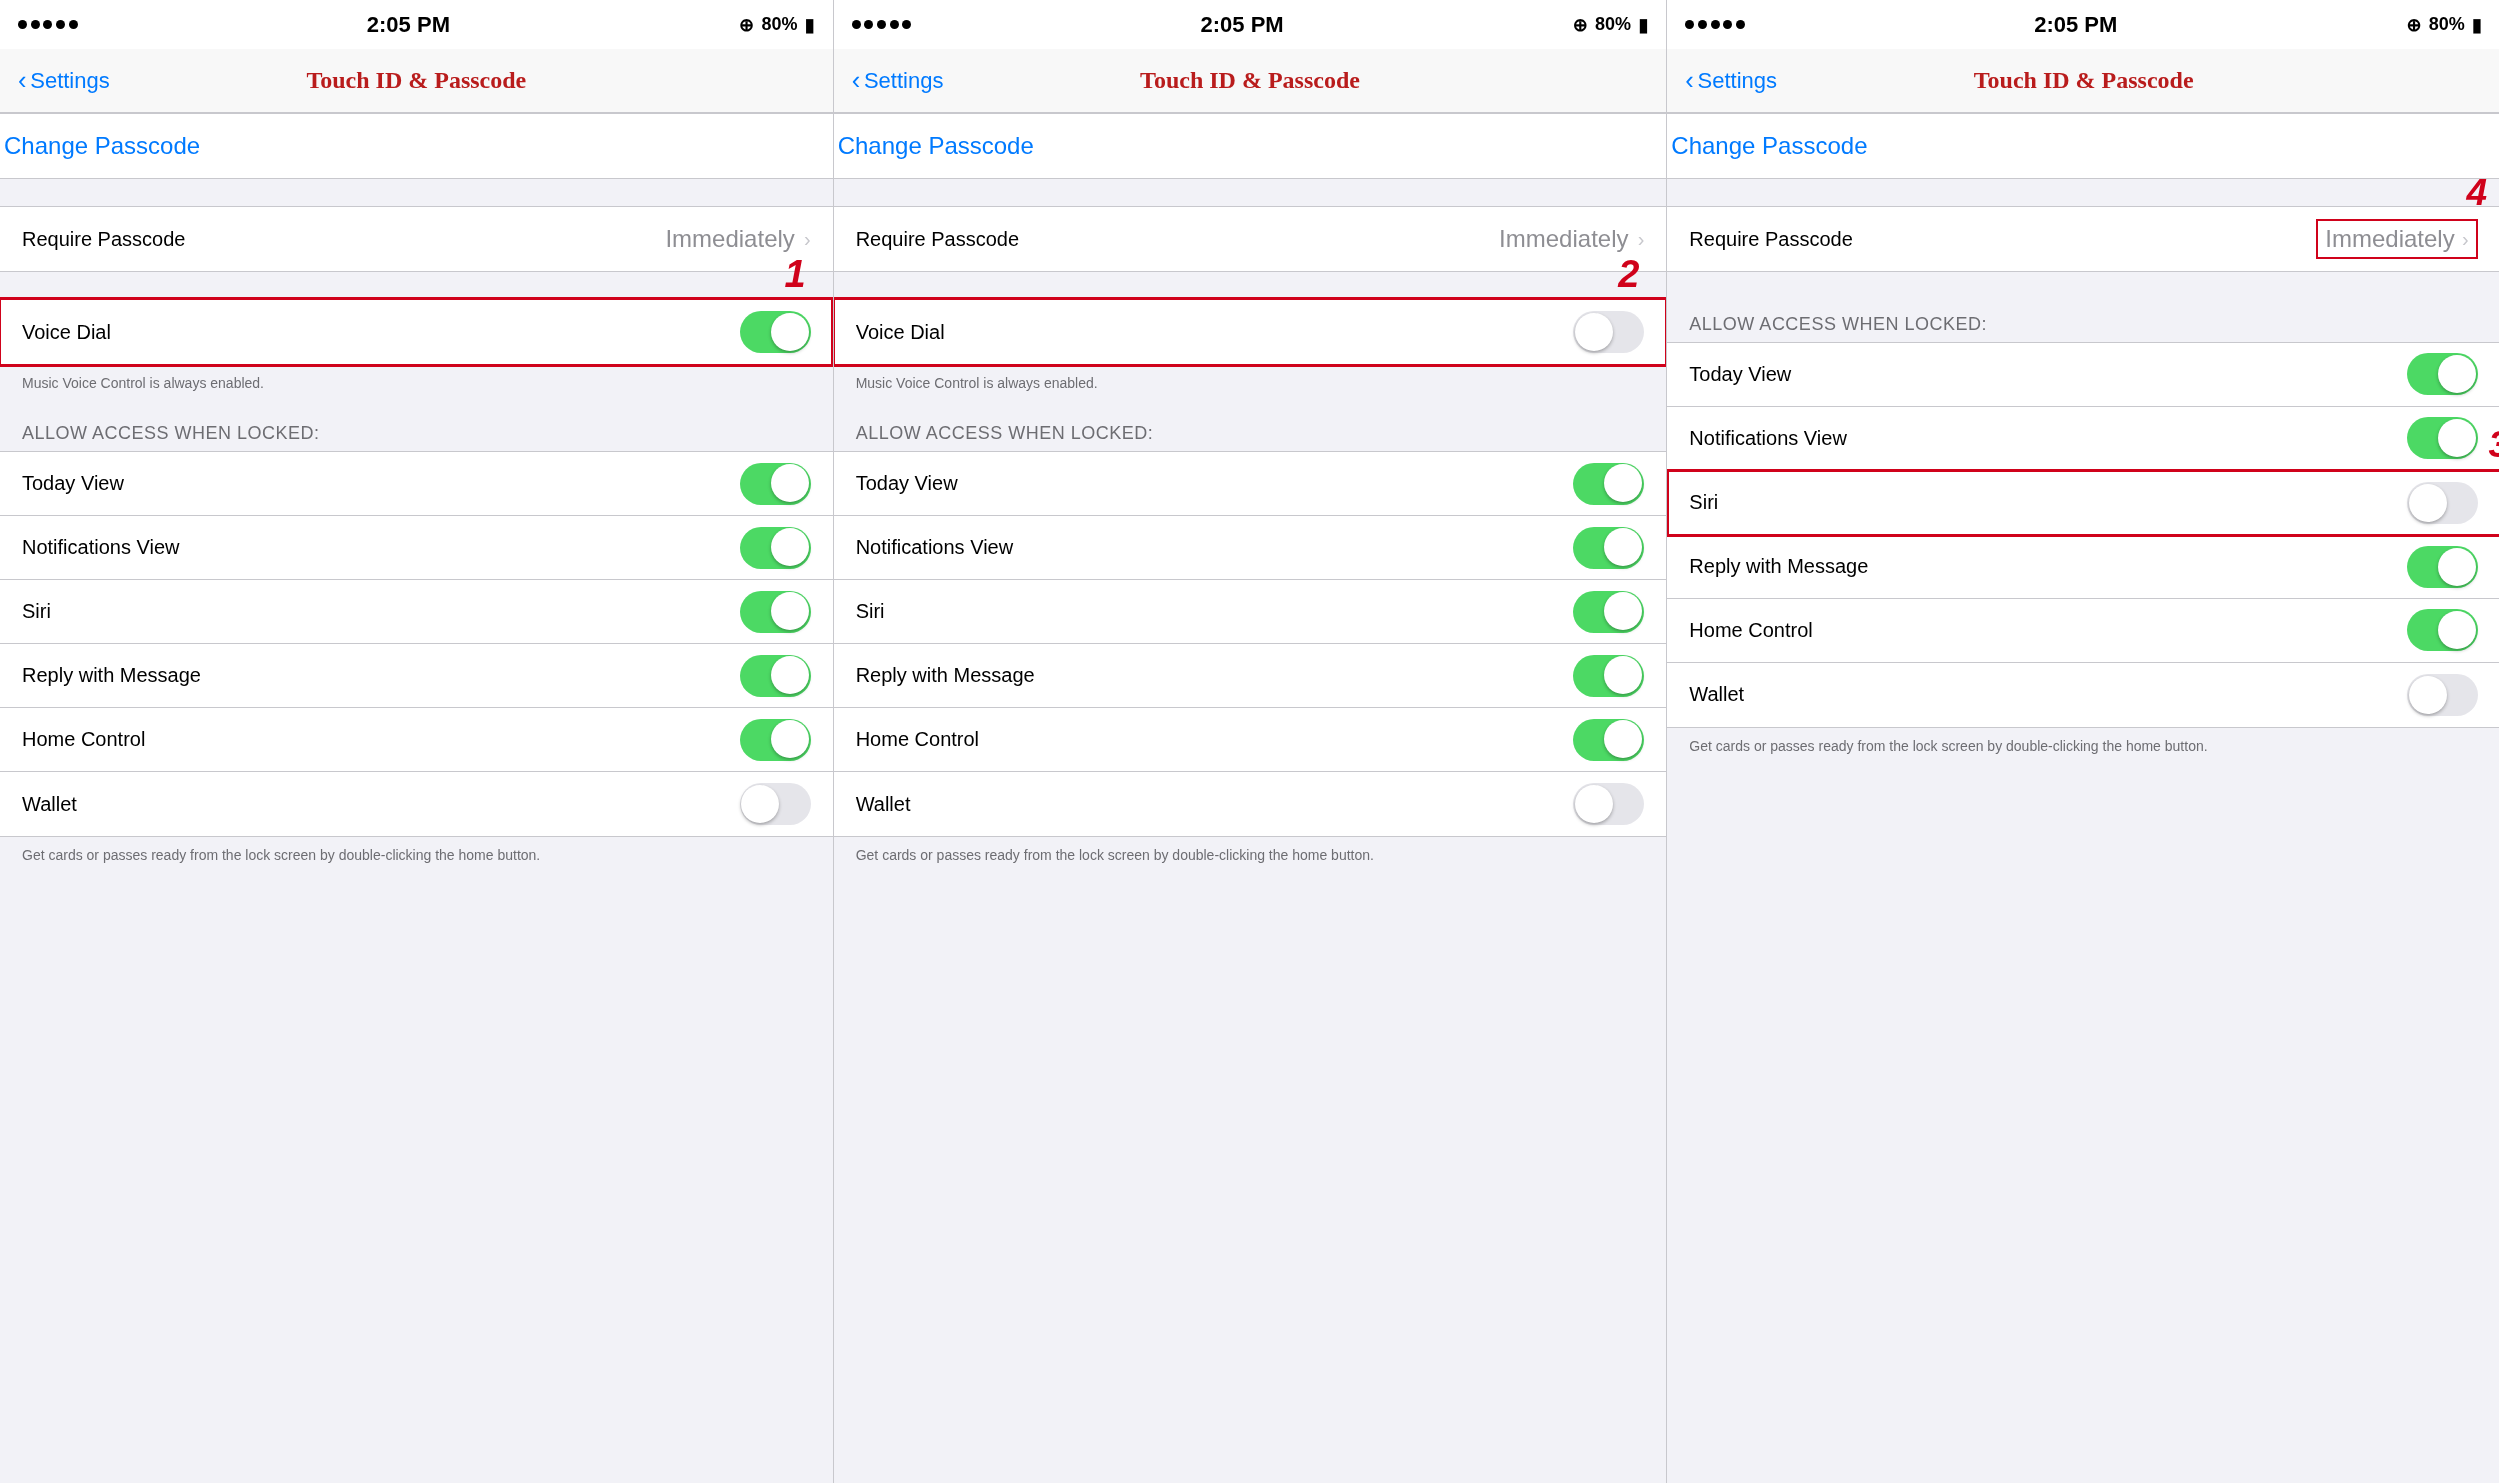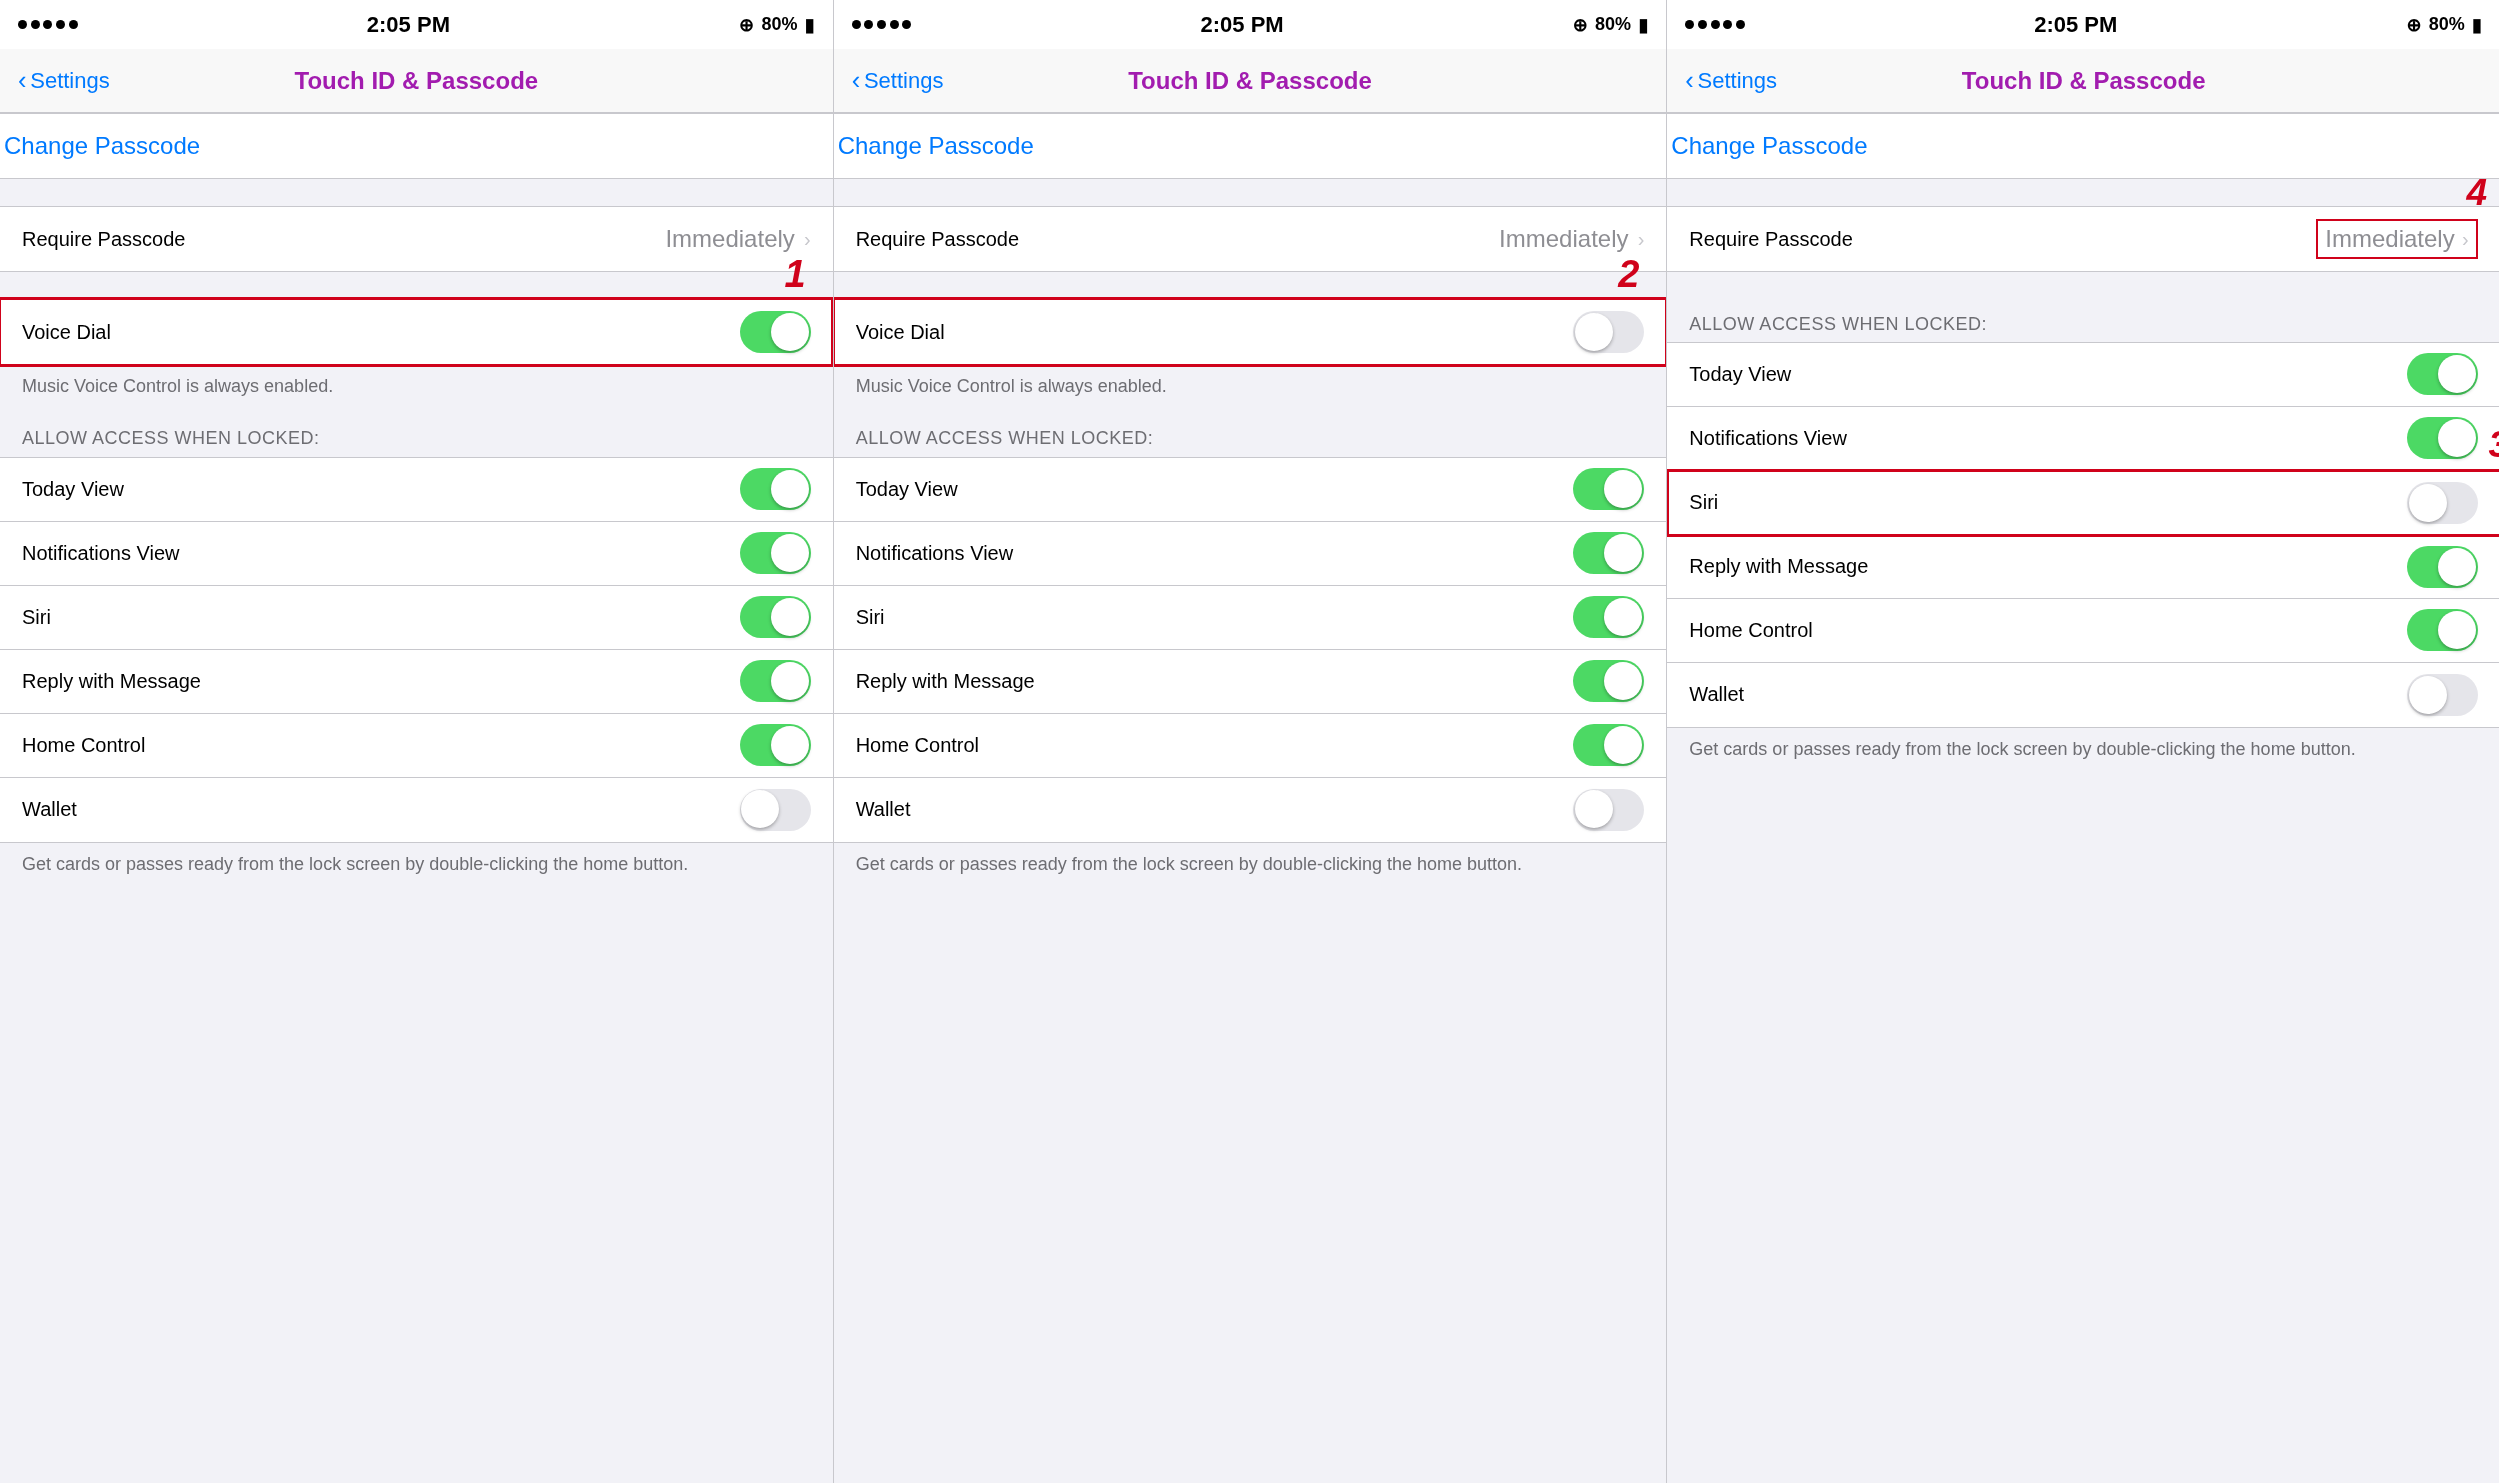--- a/index.html
+++ b/index.html
@@ -55,21 +55,22 @@
       align-items: center;
       gap: 3.7px;
       cursor: pointer;
     }
     .nav-title {
       position: absolute;
       left: 50%;
       transform: translateX(-50%);
       font-size: 24px;
       font-weight: 600;
-      color: #a21caf;
+      color: #b91c1c;
+      font-family: Liberation Serif, serif;
     }
 
     
     .content {
       flex: 1;
       overflow-y: auto;
       background: #f2f2f7;
     }
 
     
@@ -151,21 +152,21 @@
       font-size: 18px;
       color: #6d6d72;
       letter-spacing: 0.5px;
       text-transform: uppercase;
     }
 
     
     .section-footer {
       background: #f2f2f7;
       padding: 9px 22px 14.6px;
-      font-size: 18px;
+      font-size: 14px;
       color: #6d6d72;
       line-height: 1.4;
     }
 
     
     .annotation-number {
       position: absolute;
       color: #d0021b;
       font-size: 33px;
       font-weight: 700;

